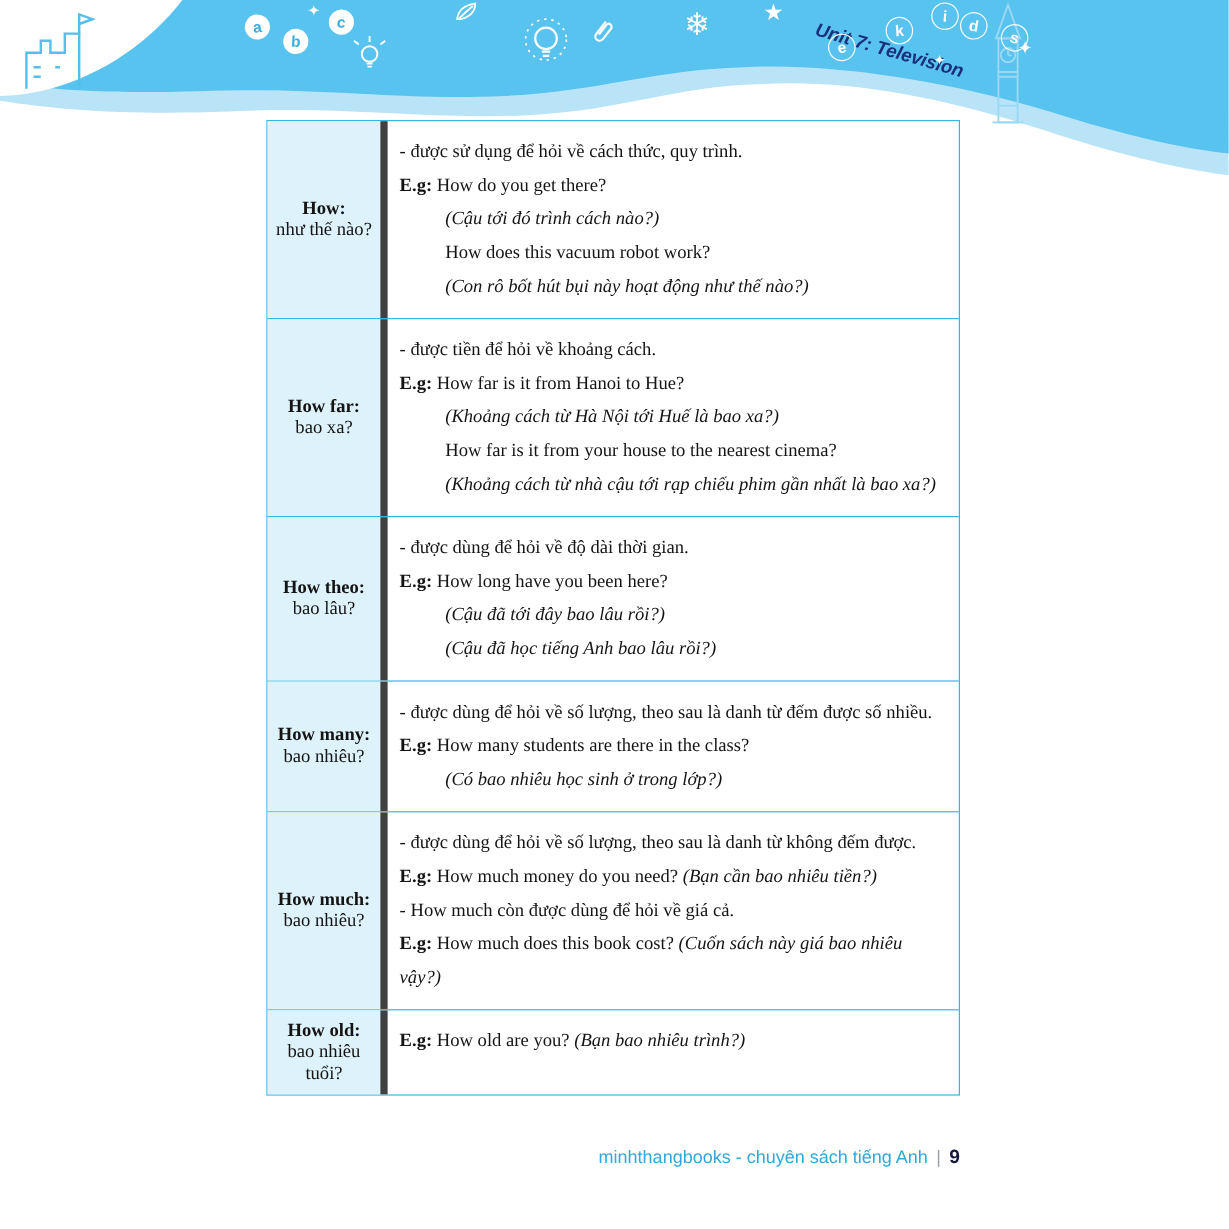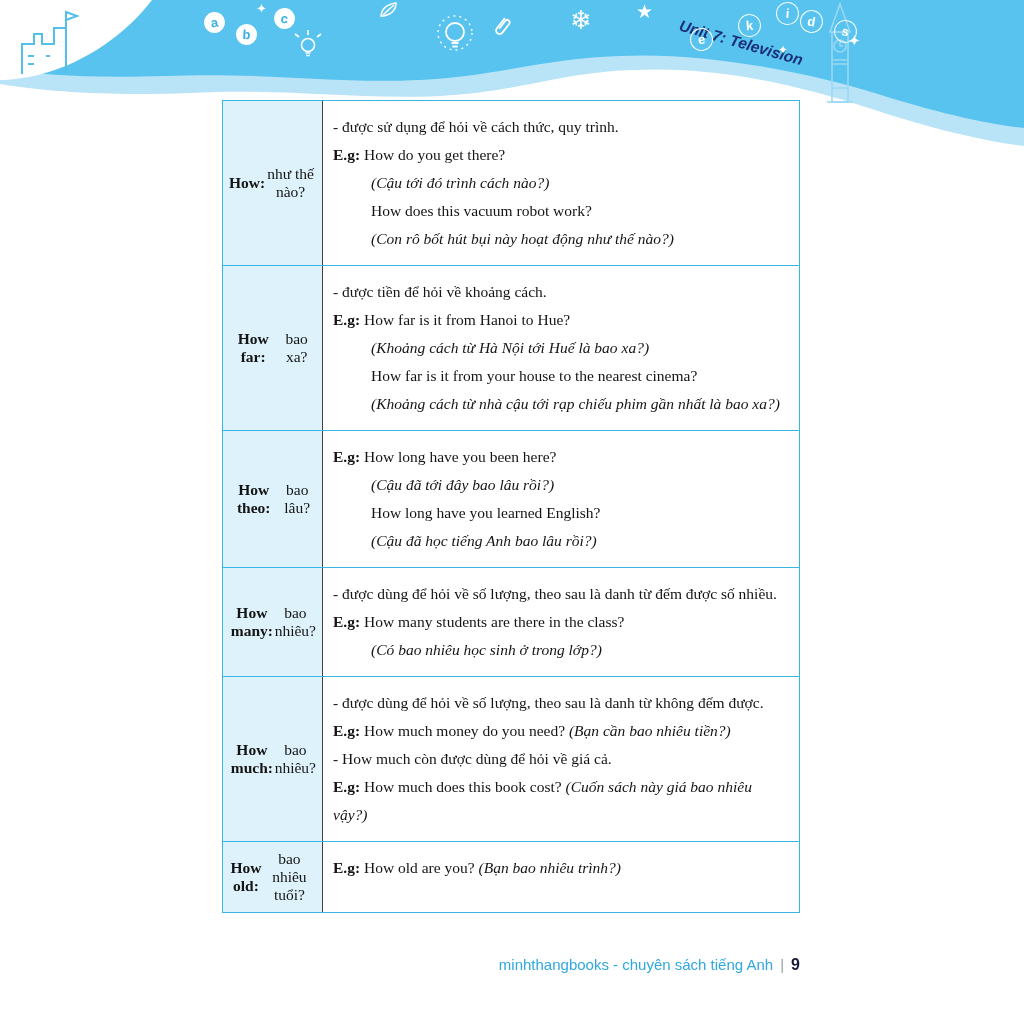--- a/index.html
+++ b/index.html
@@ -16,21 +16,21 @@
       font-family:"Liberation Sans",sans-serif;font-size:13px;font-weight:bold;}
   .cl-fill{background:#ffffff;color:#3ab0e0;}
   .cl-outline{border:1.5px solid rgba(255,255,255,.95);color:#fff;}
   .glyph{position:absolute;color:#fff;line-height:1;}
   
   .grammar{position:absolute;left:222px;top:100px;width:578px;box-sizing:border-box;
       border:1px solid #36b6e3;background:#fff;font-size:15.5px;color:#141414;}
   .t-row{display:flex;}
   .t-row + .t-row{border-top:1px solid #36b6e3;}
   .t-term{flex:0 0 100px;width:100px;box-sizing:border-box;background:#def2fb;
-      border-right:1px solid #404040;display:flex;flex-direction:row;
+      border-right:6px solid #404040;display:flex;flex-direction:column;
       justify-content:center;align-items:center;text-align:center;padding:8px 6px;}
   .term-en{font-weight:bold;}
   .t-def{flex:1;padding:12px 10px;}
   .line{line-height:28px;}
   .line.ind{padding-left:38px;}
   .b{font-weight:bold;}
   .i{font-style:italic;}
   
   .footer{position:absolute;left:222px;top:956px;width:578px;text-align:right;
       font-family:"Liberation Sans",sans-serif;font-size:15px;}
@@ -139,23 +139,23 @@
           <div class="line ind"><span>How far is it from your house to the nearest cinema?</span></div>
           <div class="line ind"><span class="i">(Khoảng cách từ nhà cậu tới rạp chiếu phim gần nhất là bao xa?)</span></div>
         </div>
       </div>
       <div class="t-row">
         <div class="t-term">
           <div class="term-en">How theo:</div>
           <div class="term-vi">bao lâu?</div>
         </div>
         <div class="t-def">
+          <div class="line"><span>- được dùng để hỏi về độ dài thời gian.</span></div>
           <div class="line"><span class="b">E.g:</span><span>  How long have you been here?</span></div>
           <div class="line ind"><span class="i">(Cậu đã tới đây bao lâu rồi?)</span></div>
-          <div class="line ind"><span>How long have you learned English?</span></div>
           <div class="line ind"><span class="i">(Cậu đã học tiếng Anh bao lâu rồi?)</span></div>
         </div>
       </div>
       <div class="t-row">
         <div class="t-term">
           <div class="term-en">How many:</div>
           <div class="term-vi">bao nhiêu?</div>
         </div>
         <div class="t-def">
           <div class="line"><span>- được dùng để hỏi về số lượng, theo sau là danh từ đếm được số nhiều.</span></div>

